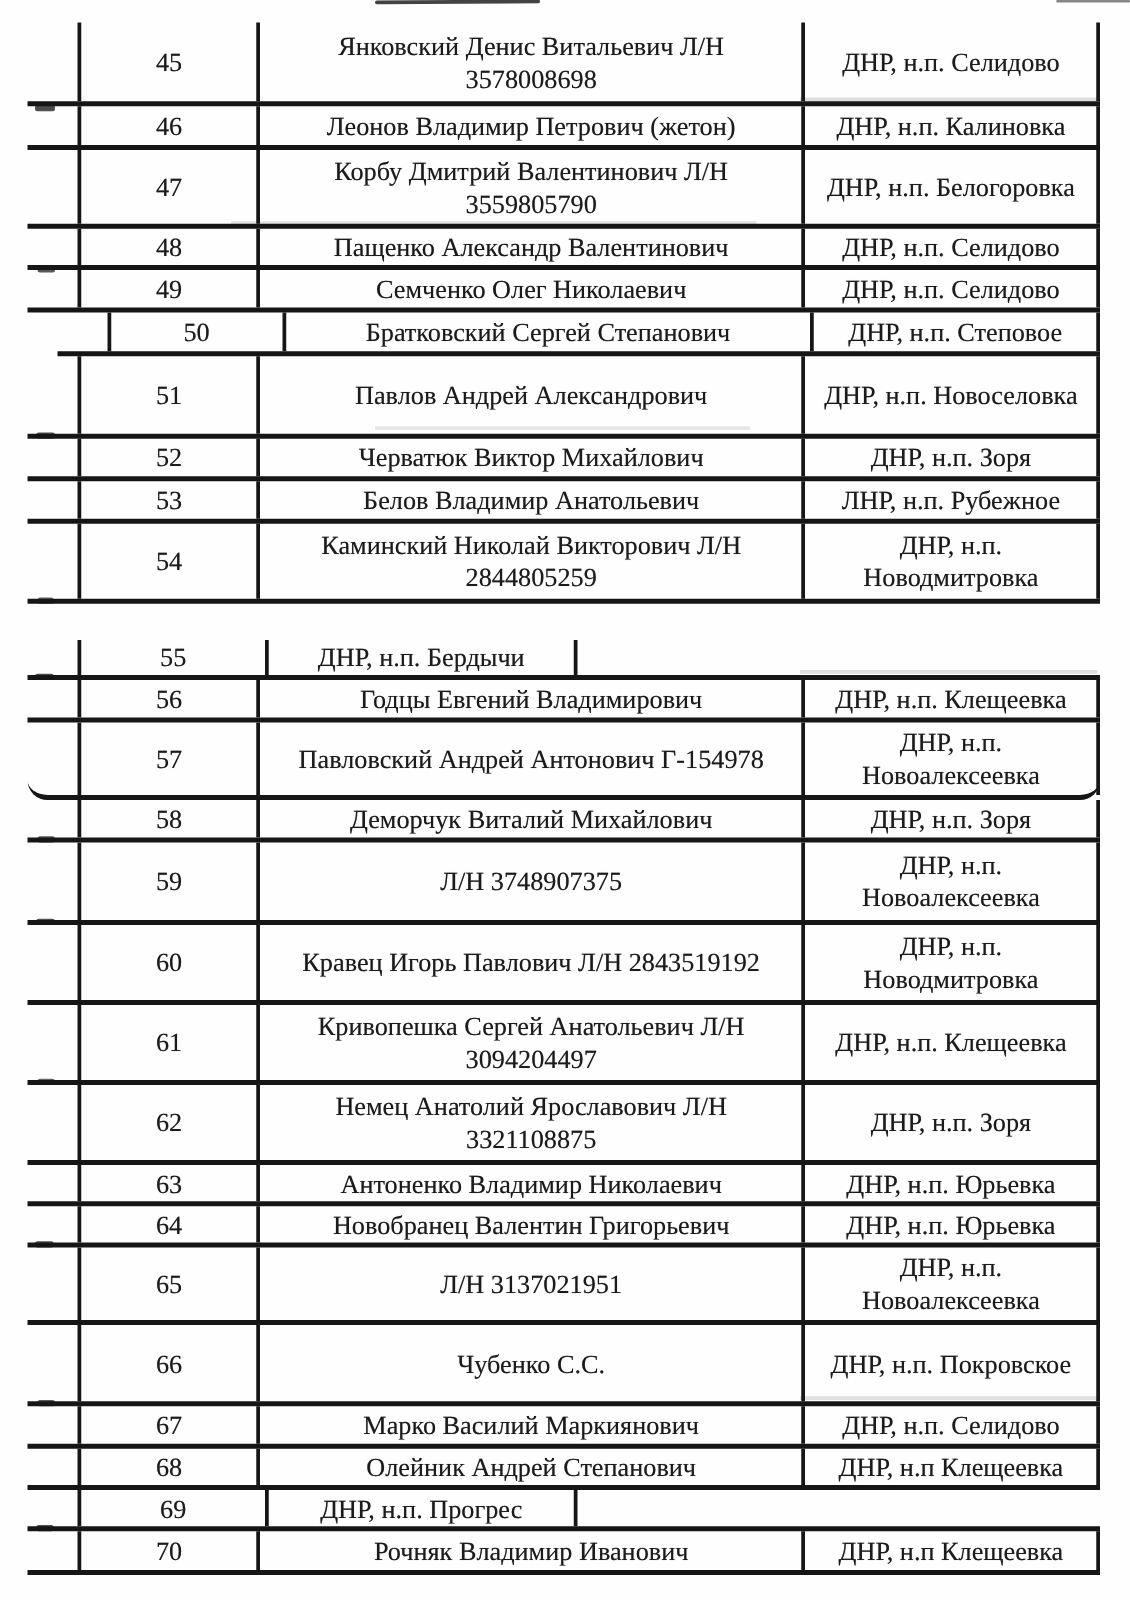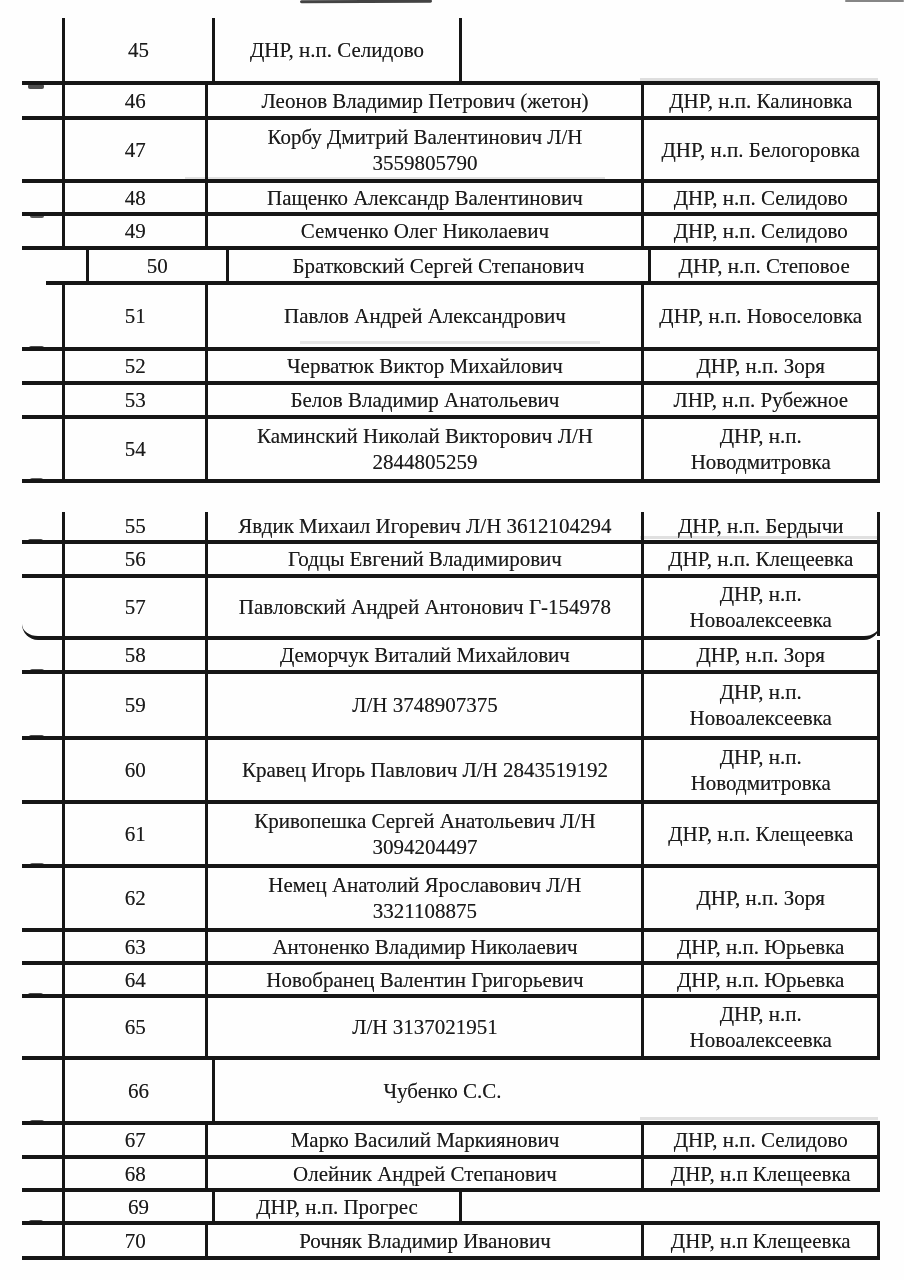--- a/index.html
+++ b/index.html
@@ -81,20 +81,22 @@
   <div class="artifact" style="left:30px; top:669px;  width:14px; height:5px; opacity:.75;"></div>
   <div class="artifact" style="left:29px; top:735px;  width:15px; height:5px; opacity:.8;"></div>
   <div class="artifact" style="left:30px; top:863px;  width:14px; height:5px; opacity:.7;"></div>
   <div class="artifact" style="left:28px; top:993px;  width:15px; height:5px; opacity:.8;"></div>
   <div class="artifact" style="left:30px; top:1120px; width:14px; height:5px; opacity:.75;"></div>
   <div class="artifact" style="left:29px; top:1220px; width:14px; height:5px; opacity:.8;"></div>
 
   <div class="scan-table" id="table-root">
       <div class="t-row" style="height: 67px;">
     <div class="t-cell c-num">45</div>
+    <div class="t-cell c-name">Янковский Денис Витальевич Л/Н
+3578008698</div>
     <div class="t-cell c-loc">ДНР, н.п. Селидово</div>
   </div>
       <div class="t-row" style="height: 35px;">
     <div class="t-cell c-num">46</div>
     <div class="t-cell c-name">Леонов Владимир Петрович (жетон)</div>
     <div class="t-cell c-loc">ДНР, н.п. Калиновка</div>
   </div>
       <div class="t-row" style="height: 63px;">
     <div class="t-cell c-num">47</div>
     <div class="t-cell c-name">Корбу Дмитрий Валентинович Л/Н
@@ -133,21 +135,20 @@
   </div>
       <div class="t-row" style="height: 64px;">
     <div class="t-cell c-num">54</div>
     <div class="t-cell c-name">Каминский Николай Викторович Л/Н
 2844805259</div>
     <div class="t-cell c-loc">ДНР, н.п.
 Новодмитровка</div>
   </div>
       <div class="t-row" style="height: 61px; align-items: flex-end;">
     <div class="t-cell c-num">55</div>
-    <div class="t-cell c-name">Явдик Михаил Игоревич Л/Н 3612104294</div>
     <div class="t-cell c-loc">ДНР, н.п. Бердычи</div>
   </div>
       <div class="t-row" style="height: 34px;">
     <div class="t-cell c-num">56</div>
     <div class="t-cell c-name">Годцы Евгений Владимирович</div>
     <div class="t-cell c-loc">ДНР, н.п. Клещеевка</div>
   </div>
       <div class="t-row" style="height: 62px; border-radius: 16px;">
     <div class="t-cell c-num">57</div>
     <div class="t-cell c-name">Павловский Андрей Антонович Г-154978</div>
@@ -195,20 +196,21 @@
   </div>
       <div class="t-row" style="height: 62px;">
     <div class="t-cell c-num">65</div>
     <div class="t-cell c-name">Л/Н 3137021951</div>
     <div class="t-cell c-loc">ДНР, н.п.
 Новоалексеевка</div>
   </div>
       <div class="t-row" style="height: 65px;">
     <div class="t-cell c-num">66</div>
     <div class="t-cell c-name">Чубенко С.С.</div>
+    <div class="t-cell c-loc">ДНР, н.п. Покровское</div>
   </div>
       <div class="t-row" style="height: 34px;">
     <div class="t-cell c-num">67</div>
     <div class="t-cell c-name">Марко Василий Маркиянович</div>
     <div class="t-cell c-loc">ДНР, н.п. Селидово</div>
   </div>
       <div class="t-row" style="height: 33px;">
     <div class="t-cell c-num">68</div>
     <div class="t-cell c-name">Олейник Андрей Степанович</div>
     <div class="t-cell c-loc">ДНР, н.п Клещеевка</div>

